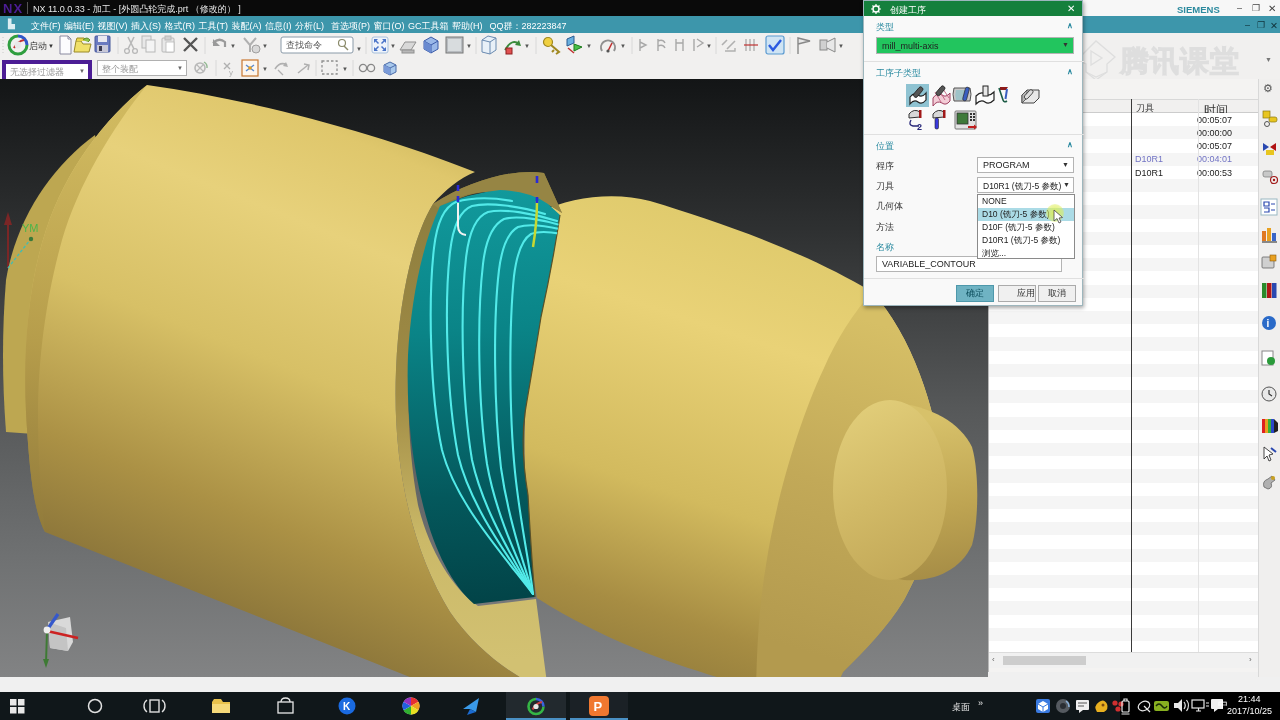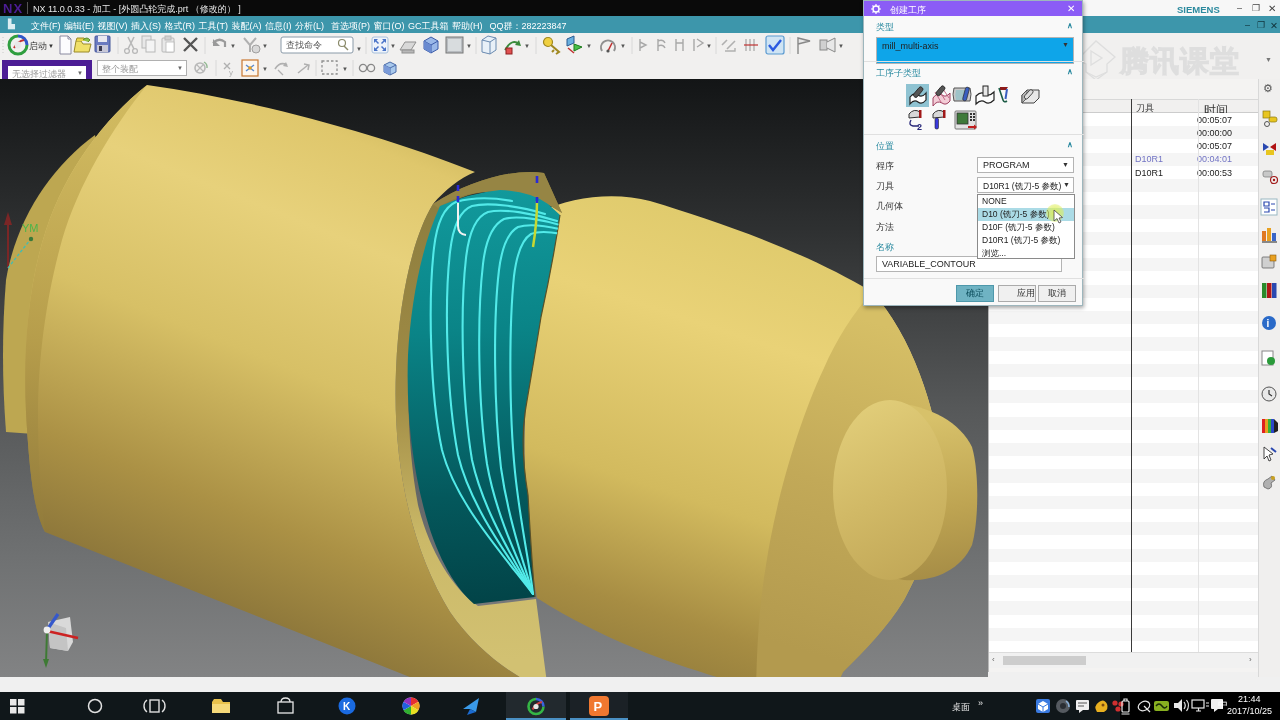--- a/index.html
+++ b/index.html
@@ -181,21 +181,21 @@
       <g transform="translate(820,3)">
           <rect x="0" y="4" width="7" height="10" fill="#d0d0d0" stroke="#888"></rect>
           <path d="M7,6 l8,-4 l0,14 l-8,-4" fill="#e8e8e8" stroke="#888"></path>
         </g>
       <text x="838" y="15" font-size="6" fill="#555">▼</text>
     </svg>
   </div>
 
   <div class="abs" style="left:0;top:58px;width:1280px;height:21px;background:#f1f0ef;border-bottom:1px solid #cfcecd;"></div>
   <div id="tb2" class="abs" style="left:0;top:58px;width:880px;height:21px;">
-    <div class="abs" style="left:2px;top:2px;width:90px;height:32px;background:#fff;border:6px solid #4c1d95;box-sizing:border-box;text-align:center;">
+    <div class="abs" style="left:2px;top:2px;width:90px;height:32px;background:#fff;border:4px solid #4c1d95;box-sizing:border-box;text-align:center;">
       <span class="abs" style="left:4px;top:2px;font-size:9px;color:#999;">无选择过滤器</span>
       <span class="abs" style="right:3px;top:4px;font-size:6px;color:#666;">▼</span>
     </div>
     <div class="abs" style="left:97px;top:2px;width:90px;height:16px;background:#fff;border:1px solid #b0b0b0;box-sizing:border-box;">
       <span class="abs" style="left:4px;top:2px;font-size:9px;color:#999;">整个装配</span>
       <span class="abs" style="right:3px;top:4px;font-size:6px;color:#666;">▼</span>
     </div>
     <svg class="abs" style="left:190px;top:0;" width="690" height="21" viewBox="0 0 690 21" xmlns="http://www.w3.org/2000/svg">
       <g transform="translate(4,2)">
           <circle cx="6" cy="8" r="5" fill="none" stroke="#b8b8b8" stroke-width="1.6"></circle>
@@ -477,34 +477,34 @@
         </g>
       <g transform="translate(3,396)">
           <path d="M2,12 q-2,-6 4,-8 l4,-3 l3,4 l-4,3 q2,5 -3,6 Z" fill="#b0b0b0" stroke="#666" stroke-width="0.8"></path>
           <circle cx="11" cy="3" r="2" fill="#c8a020"></circle>
         </g>
     </svg>
   </div>
 
   <div id="dlg" class="abs" style="left:863px;top:0;width:220px;height:306px;background:#f9f9f9;box-shadow:1px 2px 4px rgba(0,0,0,0.35);border:1px solid #9db6bd;box-sizing:border-box;font-size:9px;">
 
-    <div class="abs" style="left:0;top:0;width:100%;height:15px;background:#8b5cf6;">
+    <div class="abs" style="left:0;top:0;width:100%;height:15px;background:#15803d;">
       <svg class="abs" style="left:7px;top:3px;" width="10" height="10" viewBox="0 0 10 10">
           <circle cx="5" cy="5" r="3" fill="none" stroke="#fff" stroke-width="1.4"></circle>
           <g stroke="#fff" stroke-width="1.2">
             <path d="M5,0 L5,2 M5,8 L5,10 M0,5 L2,5 M8,5 L10,5 M1.5,1.5 L3,3 M7,7 L8.5,8.5 M8.5,1.5 L7,3 M3,7 L1.5,8.5"></path>
           </g>
         </svg>
       <span class="abs" style="left:26px;top:3px;color:#fff;font-size:9px;">创建工序</span>
       <span class="abs" style="left:203px;top:2px;color:#fff;font-size:10px;">✕</span>
     </div>
 
     <div class="abs" style="left:12px;top:20px;color:#2a8aa0;">类型</div>
     <div class="abs" style="left:203px;top:20px;color:#2a8aa0;font-size:8px;font-weight:bold;">∧</div>
-    <div class="abs" style="left:12px;top:36px;width:198px;height:27px;background:#0ea5e9;border:1px solid #b4b4b4;box-sizing:border-box;">
+    <div class="abs" style="left:12px;top:36px;width:198px;height:17px;background:#22c55e;border:1px solid #b4b4b4;box-sizing:border-box;">
       <span class="abs" style="left:5px;top:3px;color:#222;">mill_multi-axis</span>
       <span class="abs" style="right:4px;top:3px;color:#333;font-size:7px;">▼</span>
     </div>
     <div class="abs" style="left:0px;top:60px;width:220px;height:1px;background:#e0e0e0;"></div>
 
     <div class="abs" style="left:12px;top:66px;color:#2a8aa0;">工序子类型</div>
     <div class="abs" style="left:203px;top:66px;color:#2a8aa0;font-size:8px;font-weight:bold;">∧</div>
     <div id="subtypes" class="abs" style="left:0;top:82px;width:220px;height:50px;">
       <svg width="220" height="50" viewBox="0 0 220 50" xmlns="http://www.w3.org/2000/svg">
 

